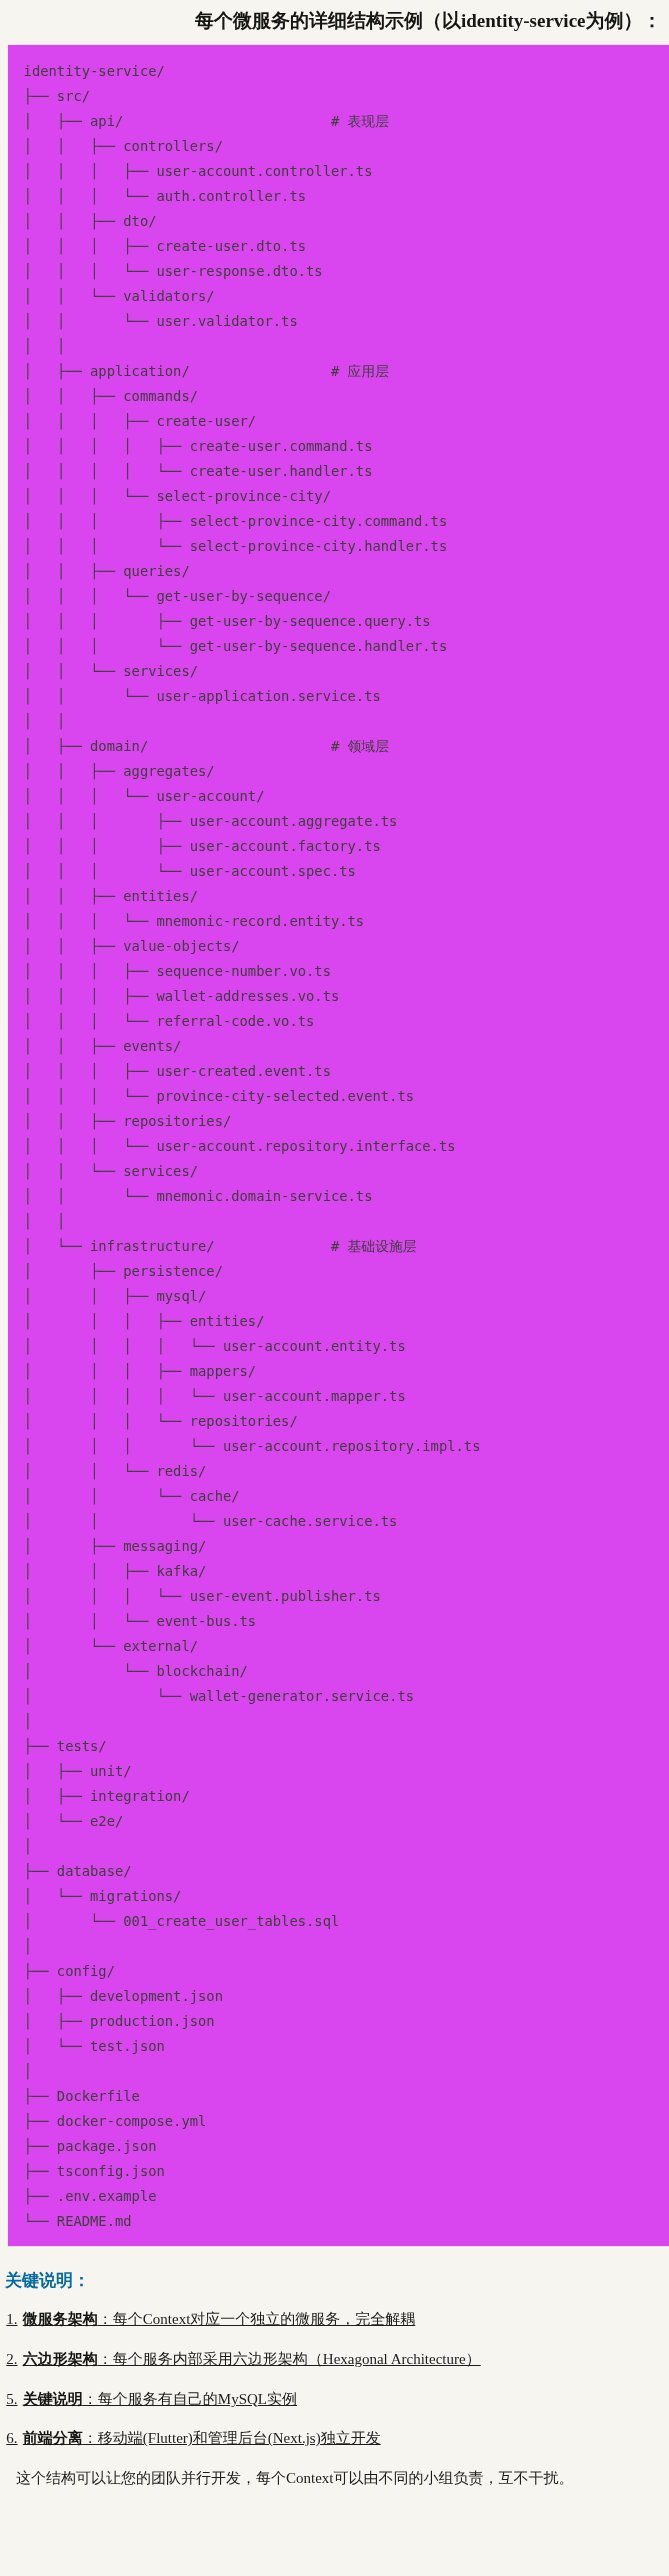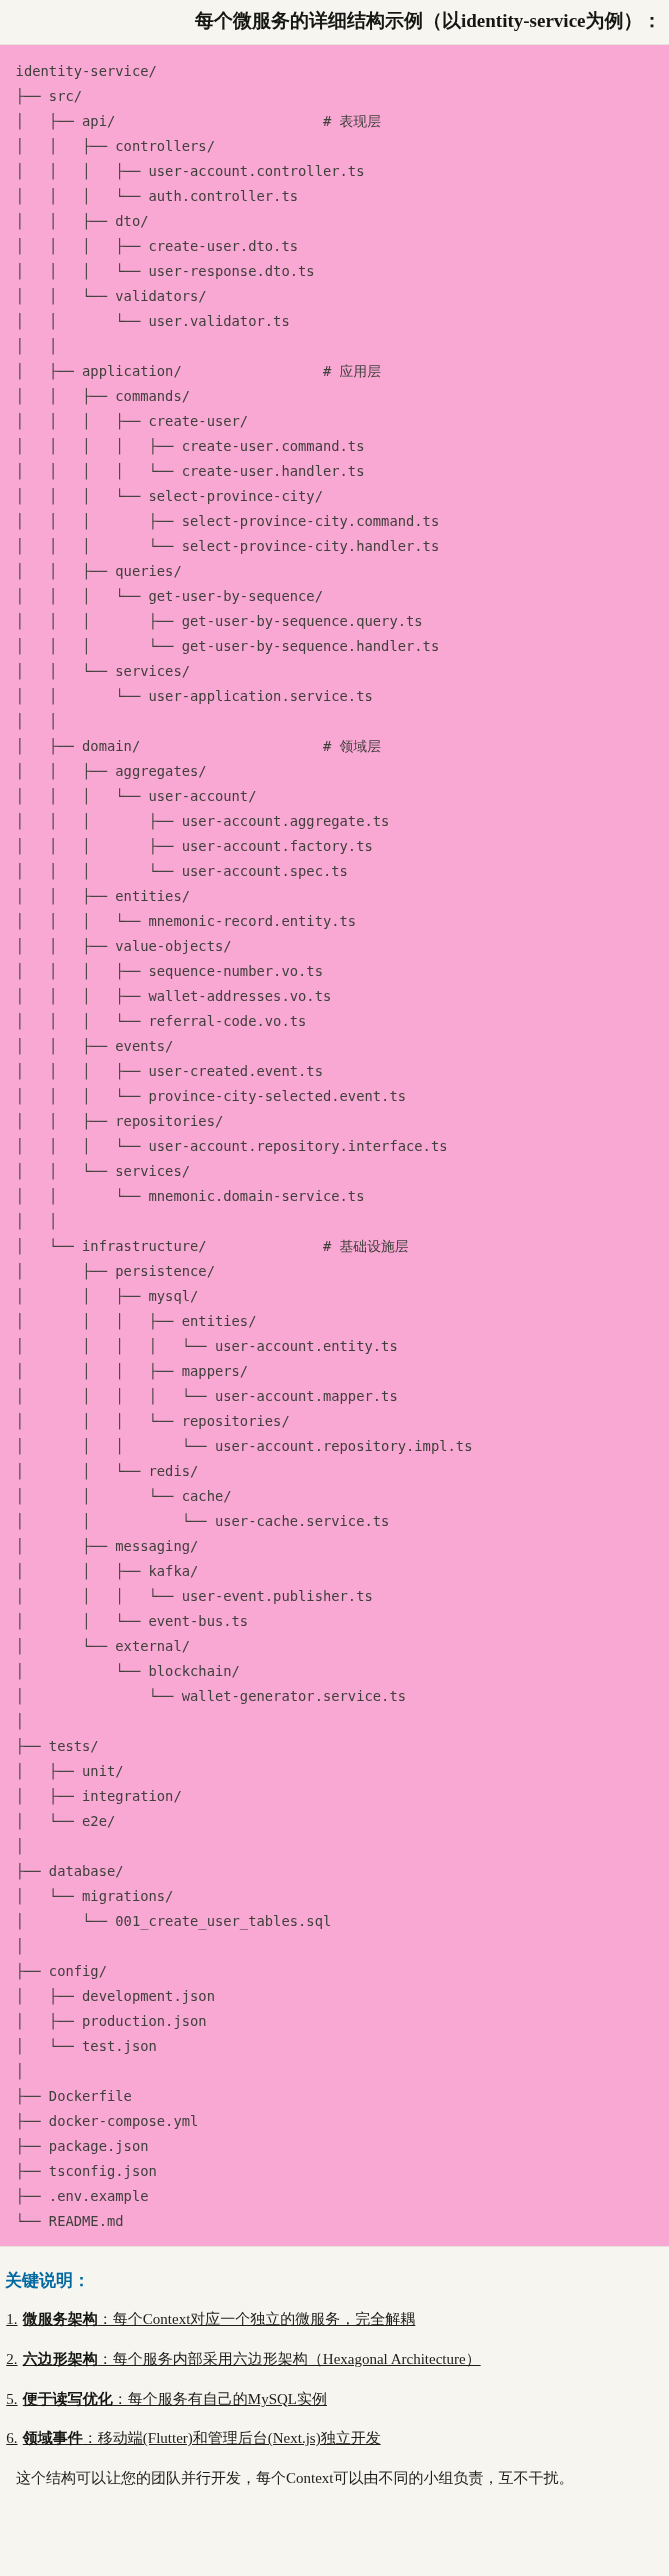--- a/index.html
+++ b/index.html
@@ -16,25 +16,26 @@
   }
   .doc-title {
     font-size: 19px;
     font-weight: 700;
     line-height: 1.4;
     margin: 7.5px 7.5px 10px 5px;
     color: #161614;
     text-align: right;
   }
   .code-block {
-    background: #f9a8d4;
+    background: #d946ef;
     border-top: 0.6px solid #e5e3da;
     border-bottom: 0.6px solid #e5e3da;
     padding: 13.8px 6.3px 12.5px 15.6px;
     overflow: hidden;
+    margin-left: 8px;
   }
   .tree {
     margin: 0;
     font-family: "DejaVu Sans Mono", "Liberation Mono", monospace;
     font-size: 13.8px;
     line-height: 25px;
     color: #3f3f3b;
     white-space: pre;
   }
   .notes {
@@ -167,21 +168,21 @@
   <section class="notes">
 
     <h2 class="notes-heading">关键说明：</h2>
 
     <p class="note-item"><span class="note-num">1.</span><strong class="note-term">微服务架构</strong><span class="note-desc">：每个Context对应一个独立的微服务，完全解耦</span></p>
 
     <p class="note-item"><span class="note-num">2.</span><strong class="note-term">六边形架构</strong><span class="note-desc">：每个服务内部采用六边形架构（Hexagonal Architecture）</span></p>
 
 
 
-    <p class="note-item"><span class="note-num">5.</span><strong class="note-term">便于读写优化</strong><span class="note-desc">：每个服务有自己的MySQL实例</span></p>
+    <p class="note-item"><span class="note-num">5.</span><strong class="note-term">关键说明</strong><span class="note-desc">：每个服务有自己的MySQL实例</span></p>
 
-    <p class="note-item"><span class="note-num">6.</span><strong class="note-term">领域事件</strong><span class="note-desc">：移动端(Flutter)和管理后台(Next.js)独立开发</span></p>
+    <p class="note-item"><span class="note-num">6.</span><strong class="note-term">前端分离</strong><span class="note-desc">：移动端(Flutter)和管理后台(Next.js)独立开发</span></p>
 
     <p class="closing">这个结构可以让您的团队并行开发，每个Context可以由不同的小组负责，互不干扰。</p>
 
   </section>
 </div>
 
 
 </body></html>

